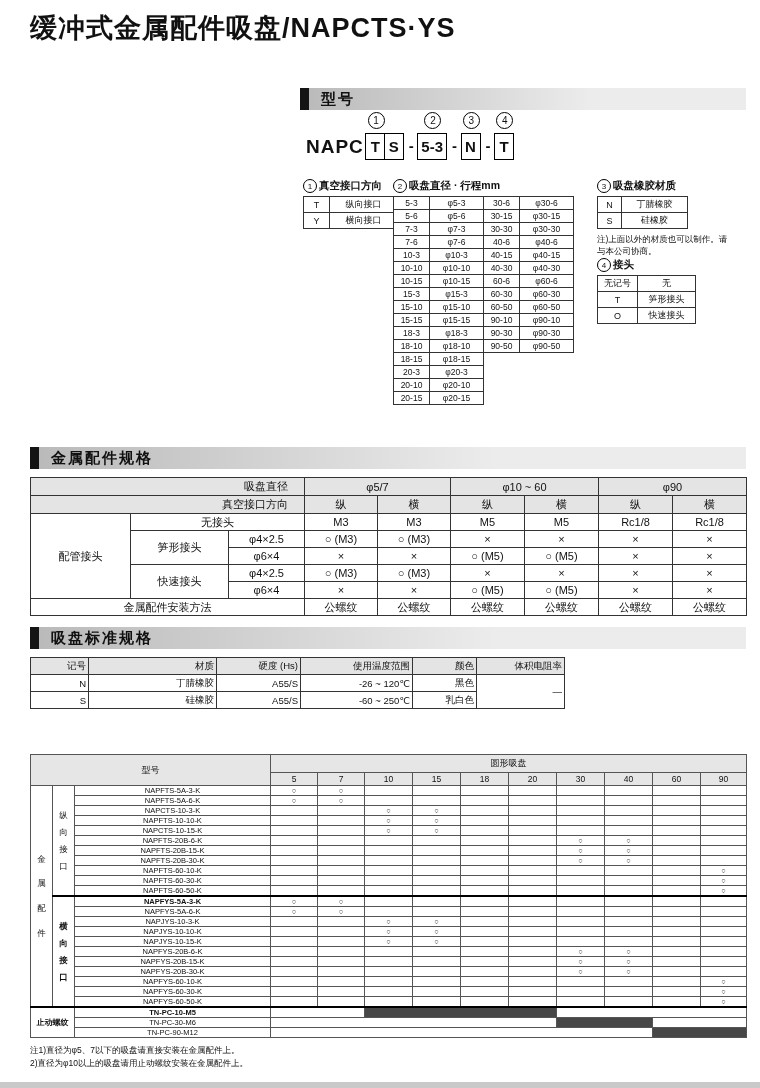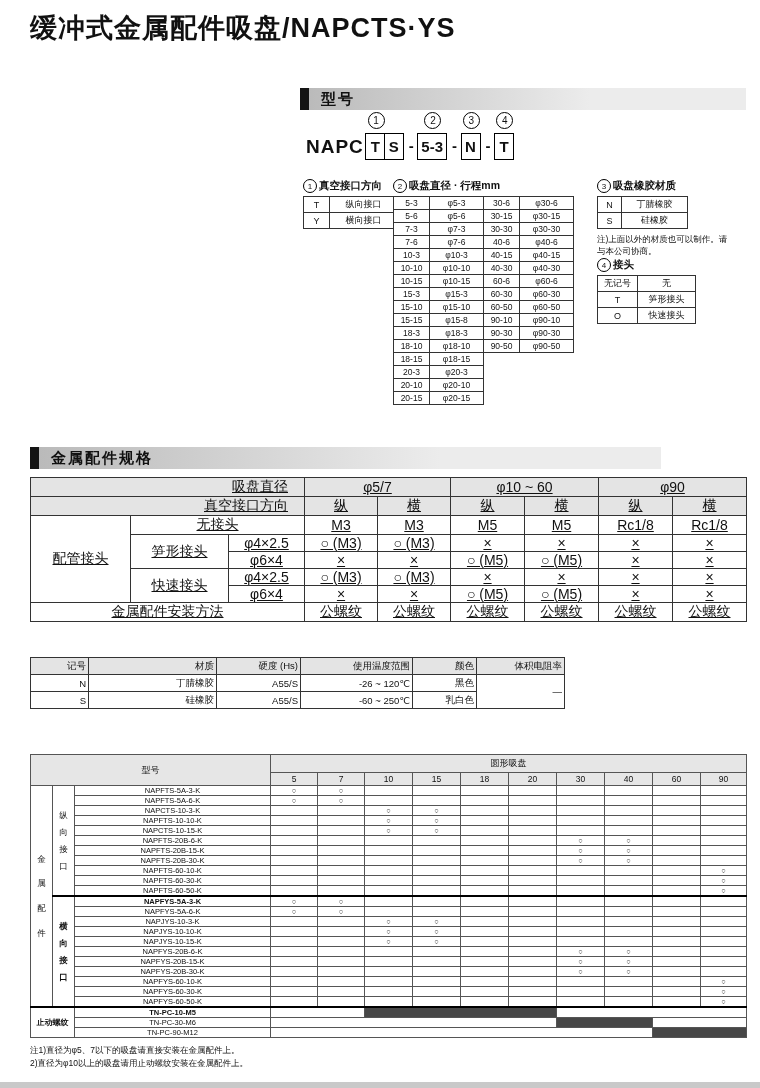--- a/index.html
+++ b/index.html
@@ -5,21 +5,21 @@
   html,body {margin:0; padding:0;}
   body {width:760px; height:1088px; background:#c9c9c9; overflow:hidden;
         font-family:"Liberation Sans","DejaVu Sans",sans-serif; color:#111;}
   .page {position:absolute; left:0; top:0; width:748px; height:1082px; background:#ffffff;padding-left:40px;}
 
   .title {position:absolute; left:30px; top:10px; font-size:27px; font-weight:bold; letter-spacing:1px; margin:0;}
 
   .sec-bar {position:absolute; height:22px; display:flex; align-items:center;
             background:linear-gradient(90deg,#b9b9b9,#ececec 65%);}
   #bar-model {left:300px; top:88px; width:446px;}
-  #bar-spec  {left:30px;  top:447px; width:631px;}
+  #bar-spec  {left:30px;  top:447px; width:716px;}
   #bar-std   {left:30px;  top:627px; width:716px;}
   #bar-corr  {left:30px;  top:725px; width:716px;}
   .sec-sq {width:9px; height:22px; background:#141414; flex:0 0 auto;}
   .sec-title {margin-left:12px; font-size:15px; font-weight:bold; letter-spacing:2px;}
 
   
   .model-code {position:absolute; left:306px; top:112px; display:flex; align-items:flex-end;}
   .mcol {display:flex; flex-direction:column; align-items:center;}
   .mnumslot {height:21px; display:flex; align-items:flex-start; justify-content:center;}
   .bignum {width:15px; height:15px; border:1px solid #000; border-radius:50%;
@@ -41,21 +41,21 @@
 
   table.t {border-collapse:collapse;}
   .t td, .t th {border:1px solid #333; text-align:center; vertical-align:middle;
                 padding:0 2px; font-weight:normal; background:#fff;}
   .small td {height:15px; font-size:9px;}
   .dia td {height:12px; font-size:8.5px; padding:0 1px;}
   td.nob {border:none; background:transparent;}
   .tnote {font-size:8.5px; line-height:1.45; margin-top:4px; white-space:nowrap;}
 
   .spec {position:absolute; left:30px; top:477px; width:716px; table-layout:fixed;}
-  .spec td {height:16px; font-size:14px;text-decoration:underline;}
+  .spec td {height:16px; font-size:11px;}
   .spec tr.hd td {background:#e4e4e4; height:17px;}
   .spec td.rlab {text-align:right; padding-right:16px;}
 
   .std {position:absolute; left:30px; top:657px; table-layout:fixed;}
   .std td, .std th {height:16px; font-size:9.5px;text-align:right;}
   .std tr.hd th {background:#e4e4e4;}
 
   .corr {position:absolute; left:30px; top:754px; width:716px; table-layout:fixed;}
   .corr td, .corr th {border:1px solid #555; font-size:8px; padding:0;}
   .corr thead th {background:#e6e6e6; font-weight:normal;}
@@ -217,21 +217,21 @@
             <td>φ60-30</td>
           </tr>
           <tr>
             <td>15-10</td>
             <td>φ15-10</td>
             <td>60-50</td>
             <td>φ60-50</td>
           </tr>
           <tr>
             <td>15-15</td>
-            <td>φ15-8</td>
+            <td>φ15-15</td>
             <td>90-10</td>
             <td>φ90-10</td>
           </tr>
           <tr>
             <td>18-3</td>
             <td>φ18-3</td>
             <td>90-30</td>
             <td>φ90-30</td>
           </tr>
           <tr>
@@ -408,20 +408,24 @@
         <td>公螺纹</td>
         <td>公螺纹</td>
         <td>公螺纹</td>
         <td>公螺纹</td>
         <td>公螺纹</td>
         <td>公螺纹</td>
       </tr>
     </tbody>
   </table>
 
+  <div class="sec-bar" id="bar-std">
+    <span class="sec-sq"></span>
+    <span class="sec-title">吸盘标准规格</span>
+  </div>
 
   <table class="t std">
     <colgroup>
       <col style="width:58px">
         <col style="width:128px">
         <col style="width:84px">
       <col style="width:112px">
         <col style="width:64px">
         <col style="width:88px">
     </colgroup>

